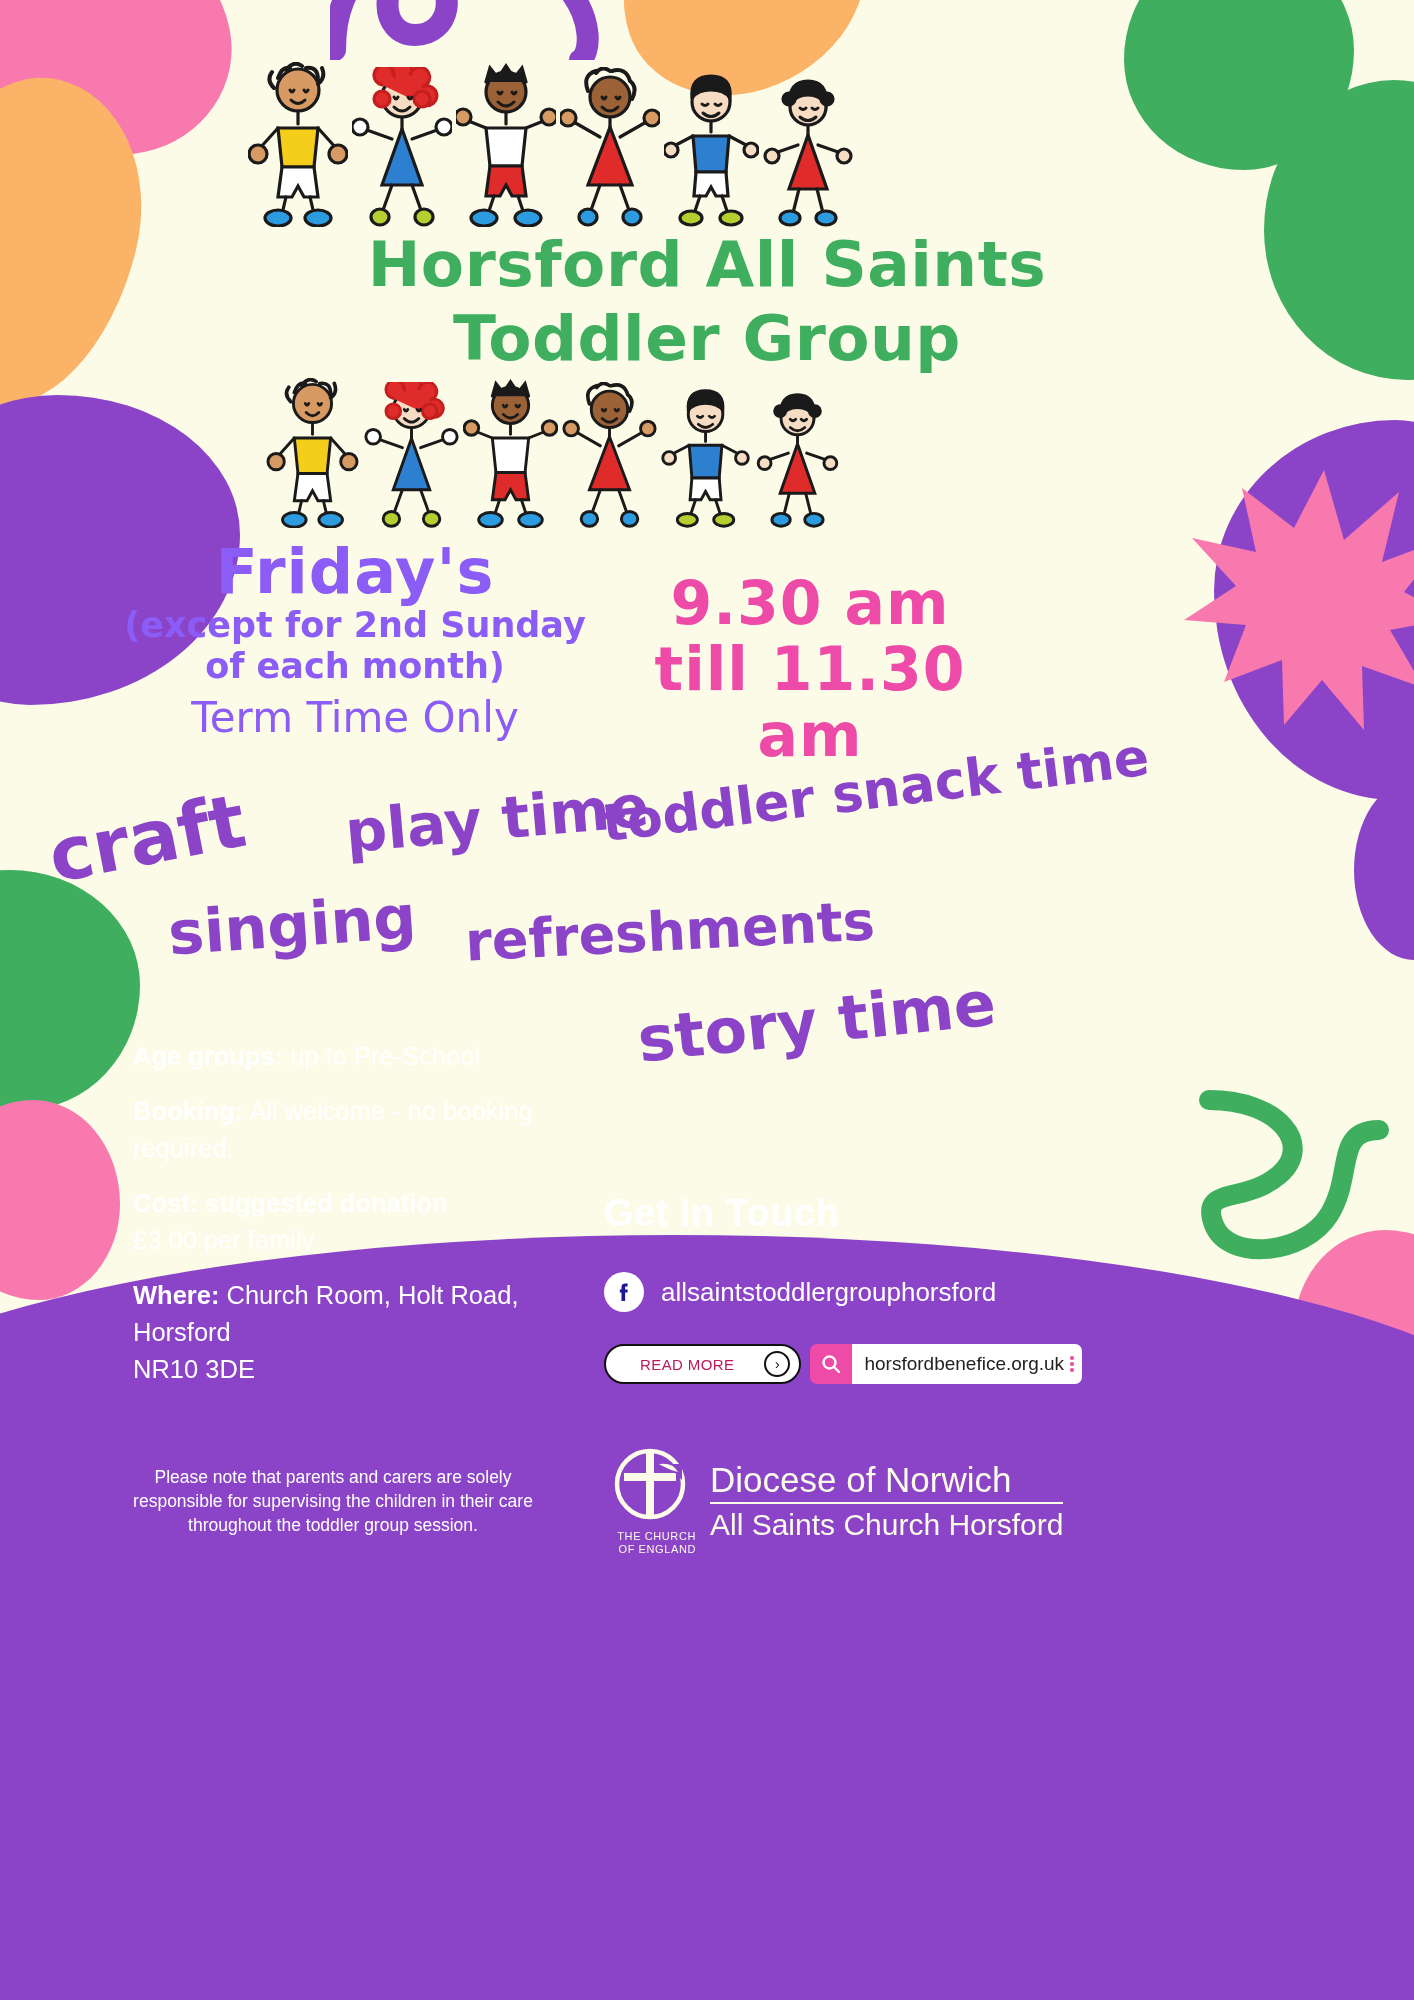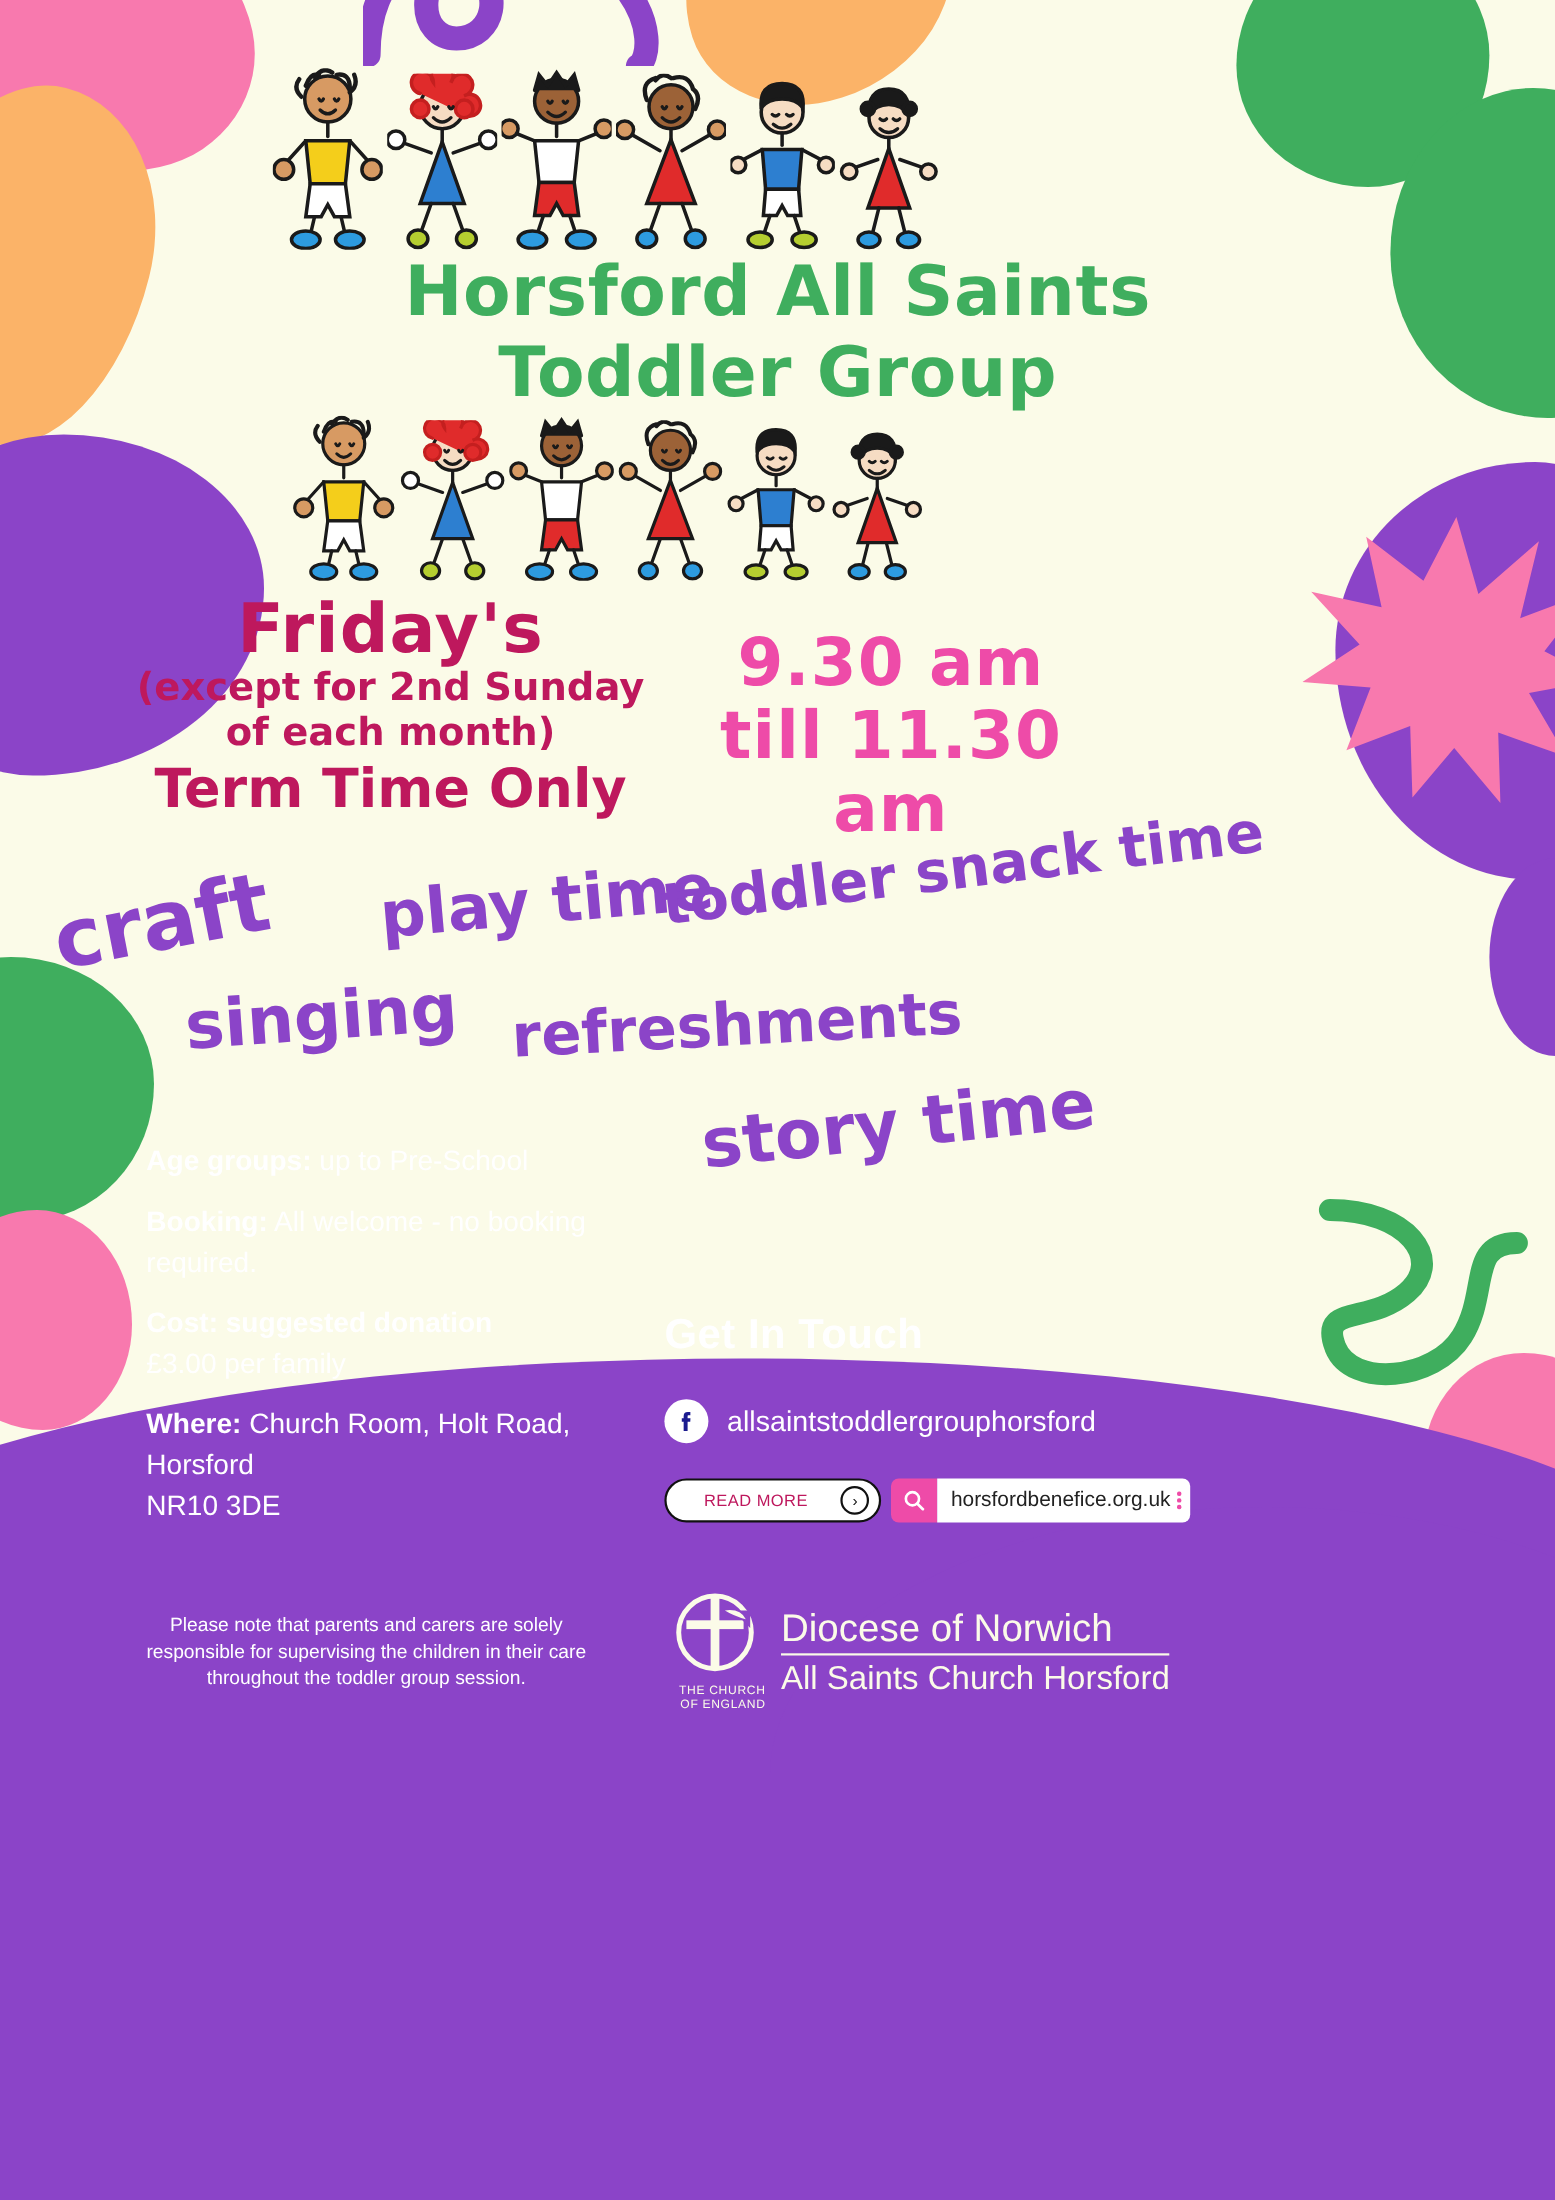--- a/index.html
+++ b/index.html
@@ -133,26 +133,26 @@
     font-size:63px;
     font-weight:700;
     line-height:74px;
     letter-spacing:0.5px;
   }
   .logo-title .l2 { display:block; }
 
   
   .friday-block {
     position:absolute; left:120px; top:540px; width:470px;
-    text-align:center; color:#be185d;
+    text-align:center; color:#8b5cf6;
     font-family:"DejaVu Sans", sans-serif;
   }
   .friday-main { font-size:62px; font-weight:700; line-height:64px; letter-spacing:1px; }
   .friday-sub  { font-size:35px; font-weight:700; line-height:39px; margin-top:2px; }
-  .friday-term { font-size:49px; font-weight:700; line-height:52px; margin-top:6px; }
+  .friday-term { font-size:42px; font-weight:400; line-height:52px; margin-top:6px; }
 
   .time-block {
     position:absolute; left:600px; top:570px; width:420px;
     text-align:center; color:#EE4BA8;
     font-family:"DejaVu Sans", sans-serif;
     font-weight:700;
   }
   .time-1 { font-size:60px; line-height:66px; letter-spacing:1px; }
   .time-2 { font-size:60px; line-height:66px; letter-spacing:1px; }
 

